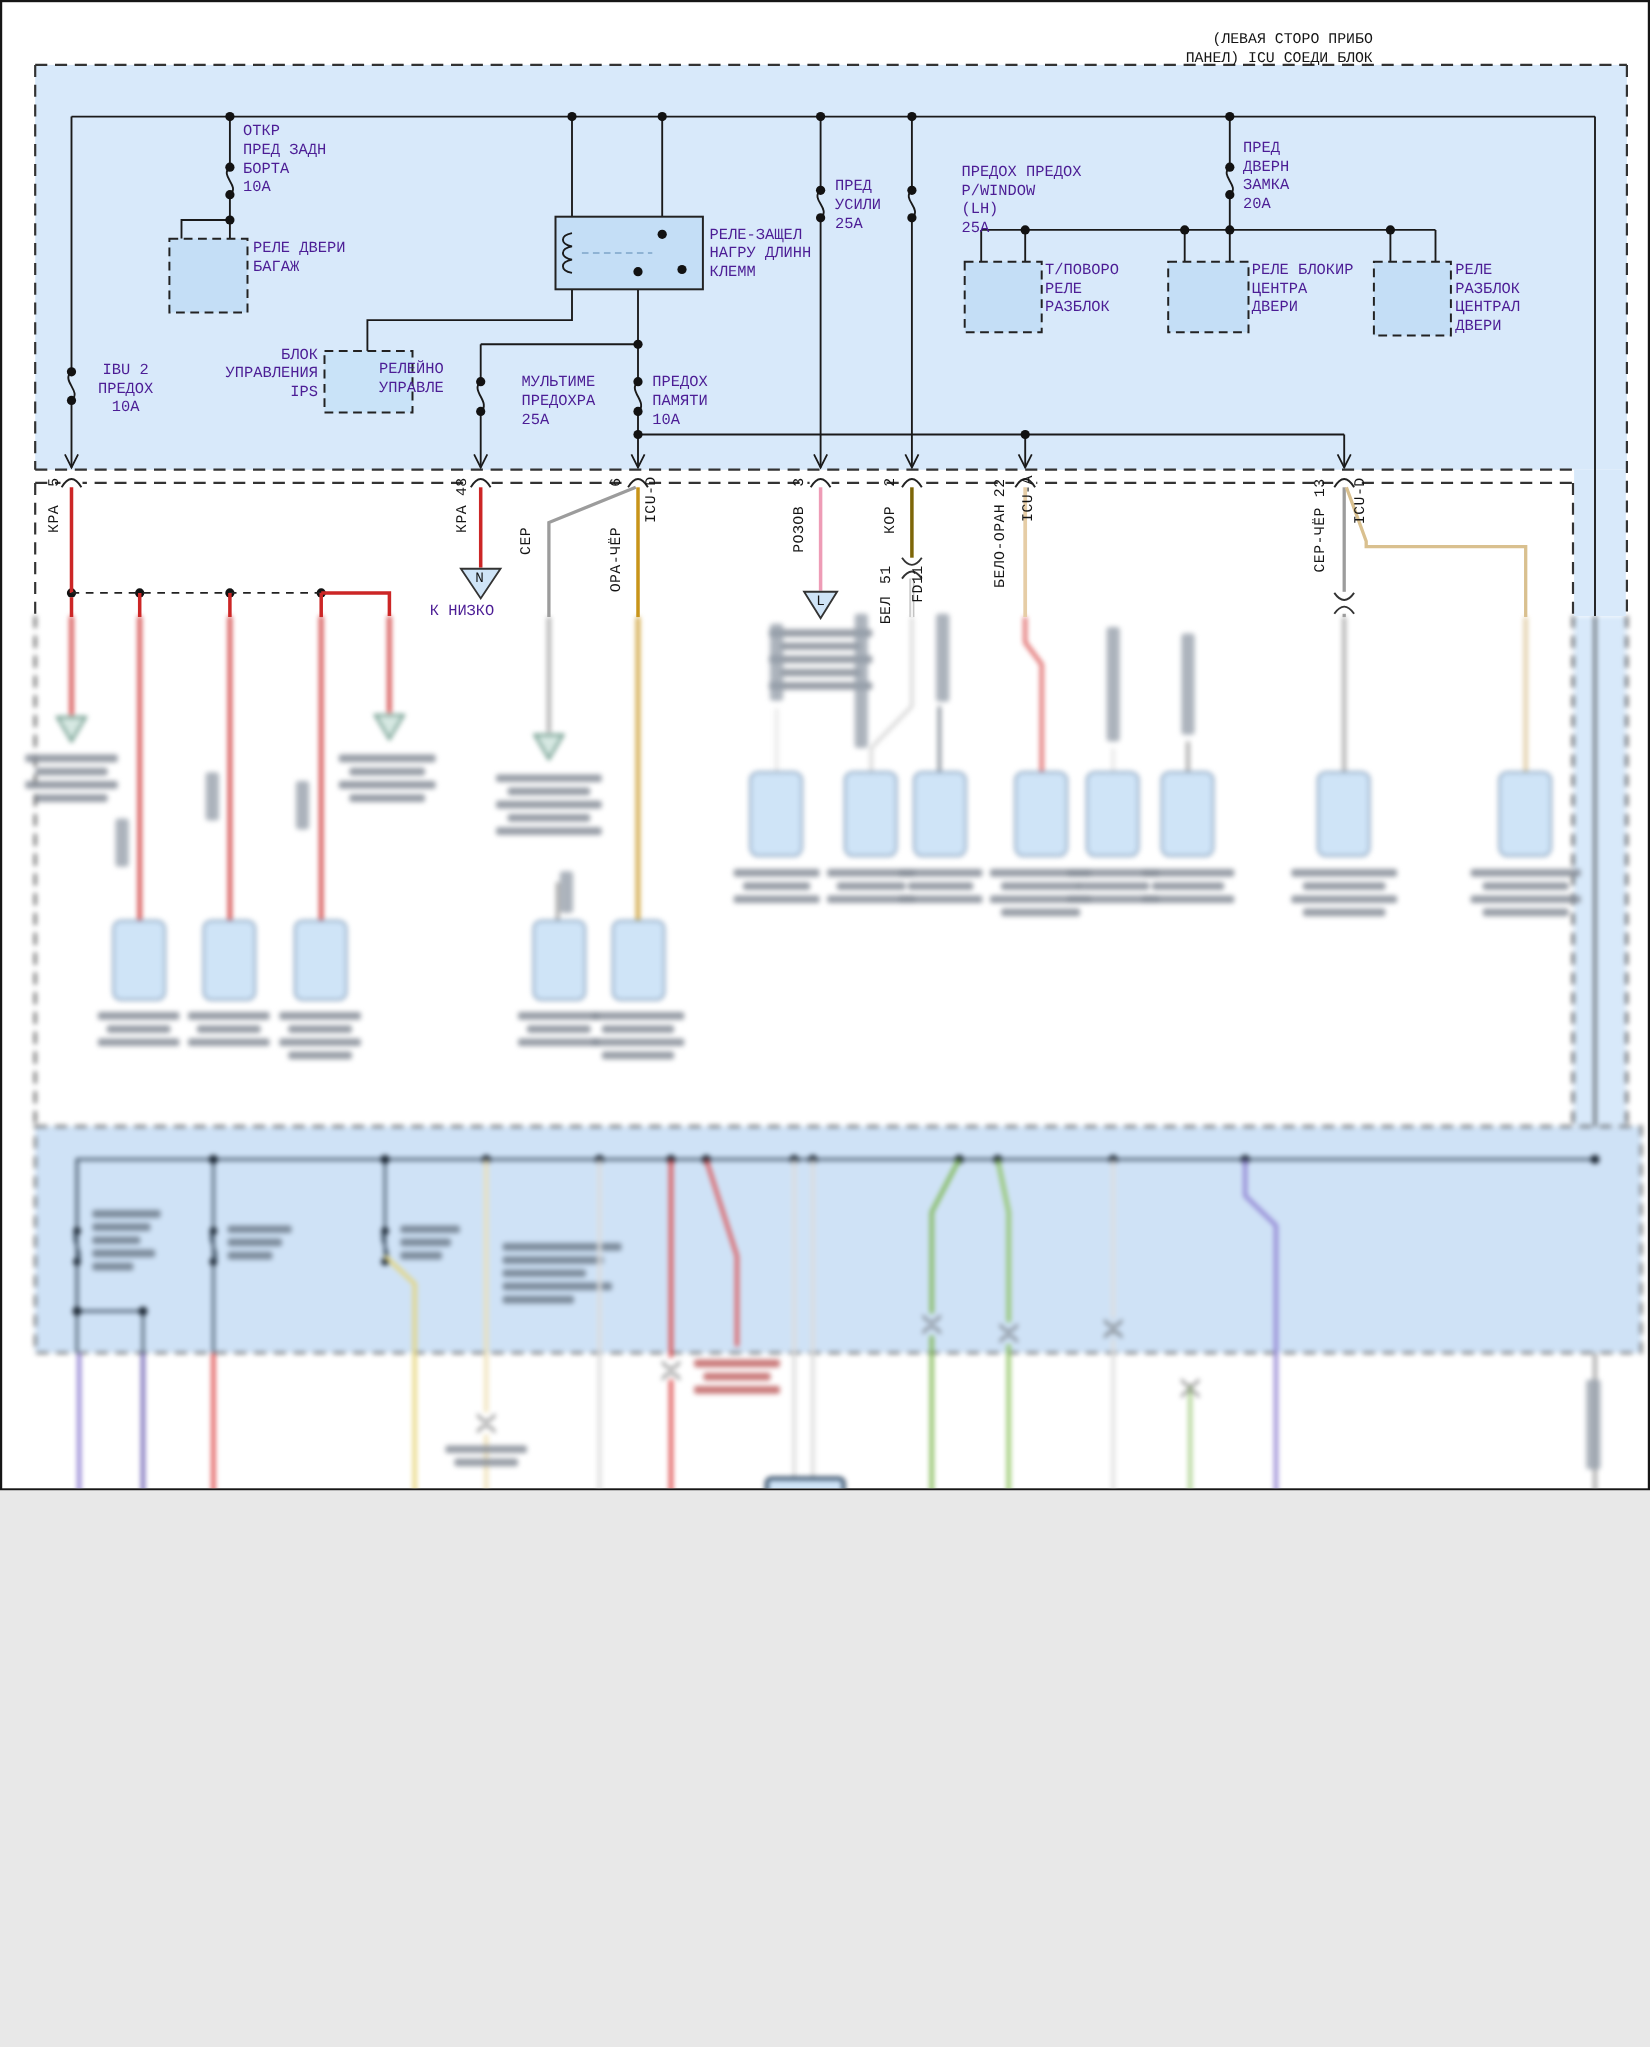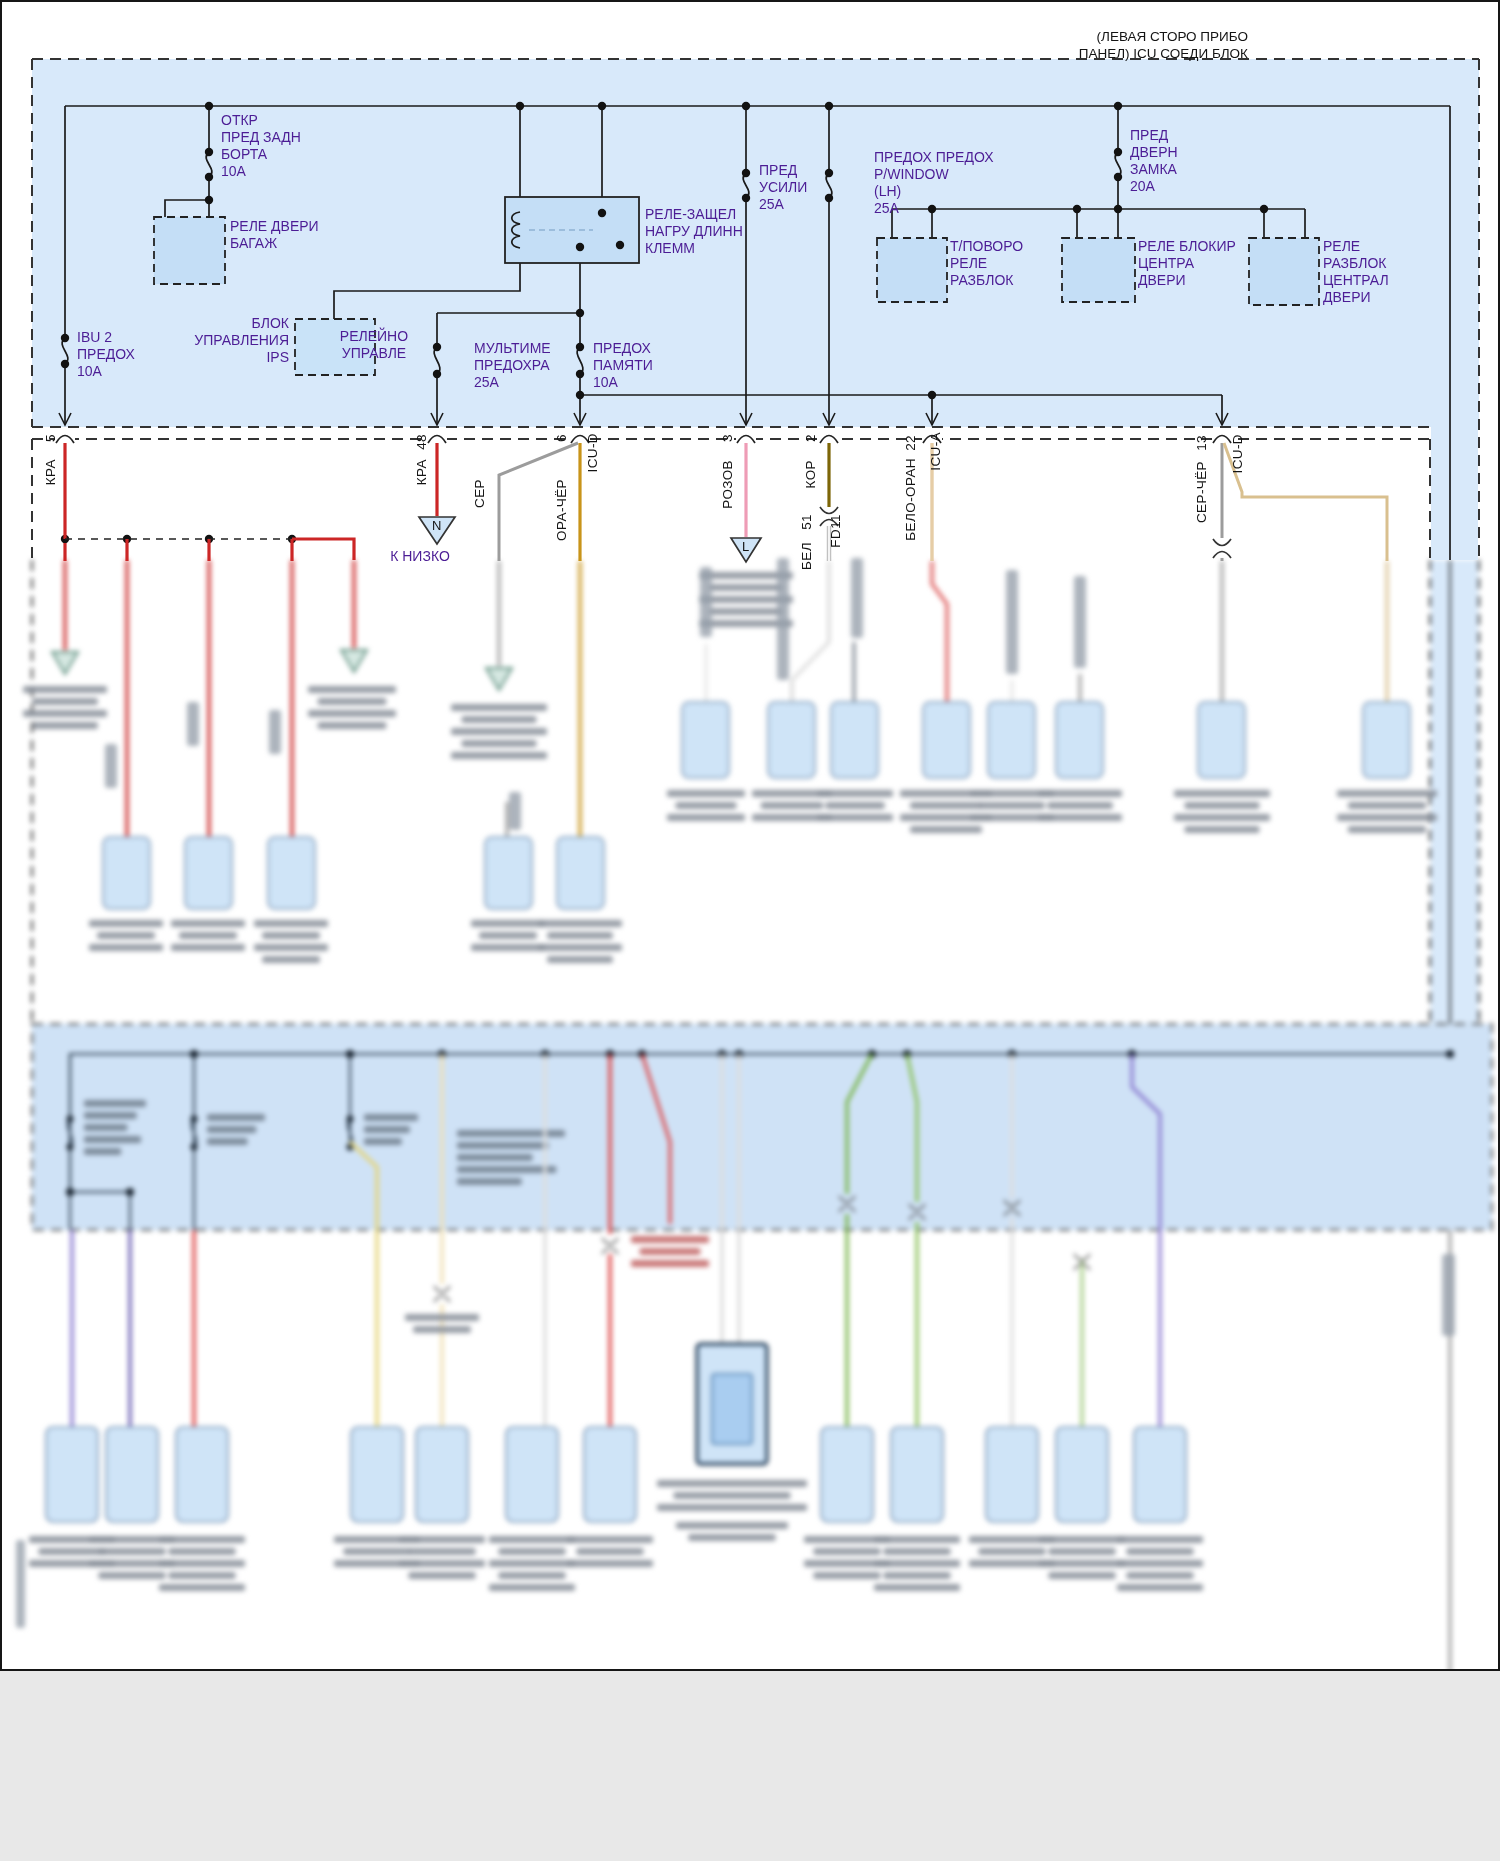--- a/index.html
+++ b/index.html
@@ -1,17 +1,17 @@
 <!DOCTYPE html>
 <html><head>
 <meta charset="utf-8">
 <style>
   html,body{margin:0;padding:0;background:#e8e8e8;}
-  #canvas{position:relative;width:1500px;height:1671px;background:#ffffff;
-    font-family:Liberation Sans, sans-serif;border:2px solid #161616;box-sizing:border-box;overflow:hidden;}
+  #canvas{position:relative;width:1500px;height:1355px;background:#ffffff;
+    font-family:Liberation Mono, monospace;border:2px solid #161616;box-sizing:border-box;overflow:hidden;}
   svg{position:absolute;left:0;top:0;}
   .lbl{position:absolute;font-size:14px;line-height:17px;color:#4c1d95;white-space:pre-line;}
   .vlbl{position:absolute;font-size:13.5px;color:#141414;writing-mode:vertical-rl;
     transform:rotate(180deg);white-space:nowrap;letter-spacing:.4px;line-height:16px;}
   .hdr{position:absolute;left:1000px;top:26px;width:246px;text-align:right;
     font-size:13.5px;line-height:17px;color:#141414;white-space:pre-line;}
   .ctr{text-align:center;}
   .rgt{text-align:right;}
   .glyph{position:absolute;font-size:13px;color:#141414;}
   #blurlayer{position:absolute;left:0;top:0;width:1500px;height:1861px;filter:blur(2.6px);}
@@ -509,21 +509,21 @@
 ДВЕРИ</div>
   <div class="lbl" style="left:1321px;top:236px;">РЕЛЕ
 РАЗБЛОК
 ЦЕНТРАЛ
 ДВЕРИ</div>
   <div class="lbl rgt" style="left:180px;top:313px;width:107px;">БЛОК
 УПРАВЛЕНИЯ
 IPS</div>
   <div class="lbl ctr" style="left:293px;top:326px;width:80px;padding-left:39px;">РЕЛЕЙНО
 УПРАВЛЕ</div>
-  <div class="lbl" style="left:75px;top:327px;">IBU 2
+  <div class="lbl" style="left:87px;top:327px;text-align:center;">IBU 2
 ПРЕДОХ
 10А</div>
   <div class="lbl" style="left:447px;top:338px;margin-left:25px;">МУЛЬТИМЕ
 ПРЕДОХРА
 25А</div>
   <div class="lbl" style="left:591px;top:338px;">ПРЕДОХ
 ПАМЯТИ
 10А</div>
 
   <div class="vlbl" style="left:41px;top:432px;">5</div>

